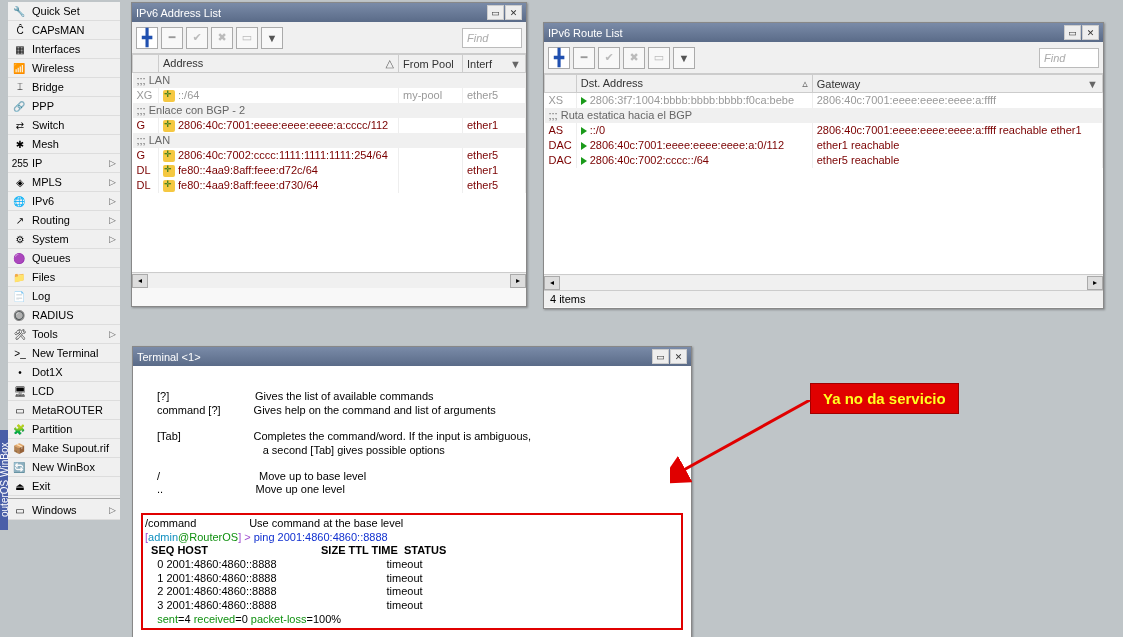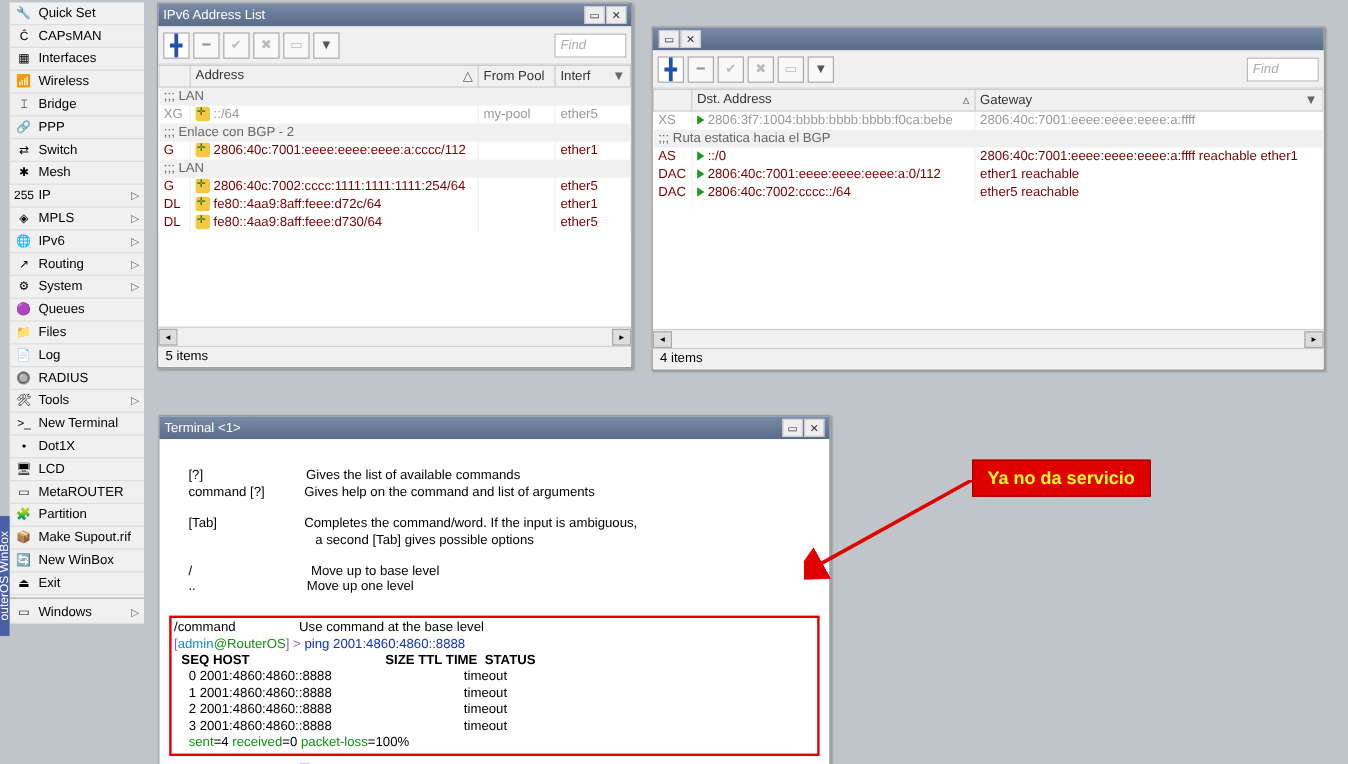--- a/index.html
+++ b/index.html
@@ -253,25 +253,25 @@
             <td class="maroon">ether5</td>
           </tr>
         </tbody>
     </table>
   </div>
   <div class="hscroll">
     <span class="arrow">◂</span>
       <span class="track"></span>
       <span class="arrow">▸</span>
   </div>
-  <div class="statusbar">5 items</div>
 </div>
 
 <div class="window" style="left:543px; top:22px; width:561px; height:287px;">
   <div class="titlebar">
+    <span class="title-text">IPv6 Route List</span>
     <span class="tbtn">▭</span>
     <span class="tbtn">✕</span>
   </div>
   <div class="toolbar">
     <span class="tb-btn add">╋</span>
     <span class="tb-btn minus">━</span>
     <span class="tb-btn" style="color:#bbb">✔</span>
     <span class="tb-btn" style="color:#bbb">✖</span>
     <span class="tb-btn" style="color:#bbb">▭</span>
     <span class="tb-btn">▼</span>

